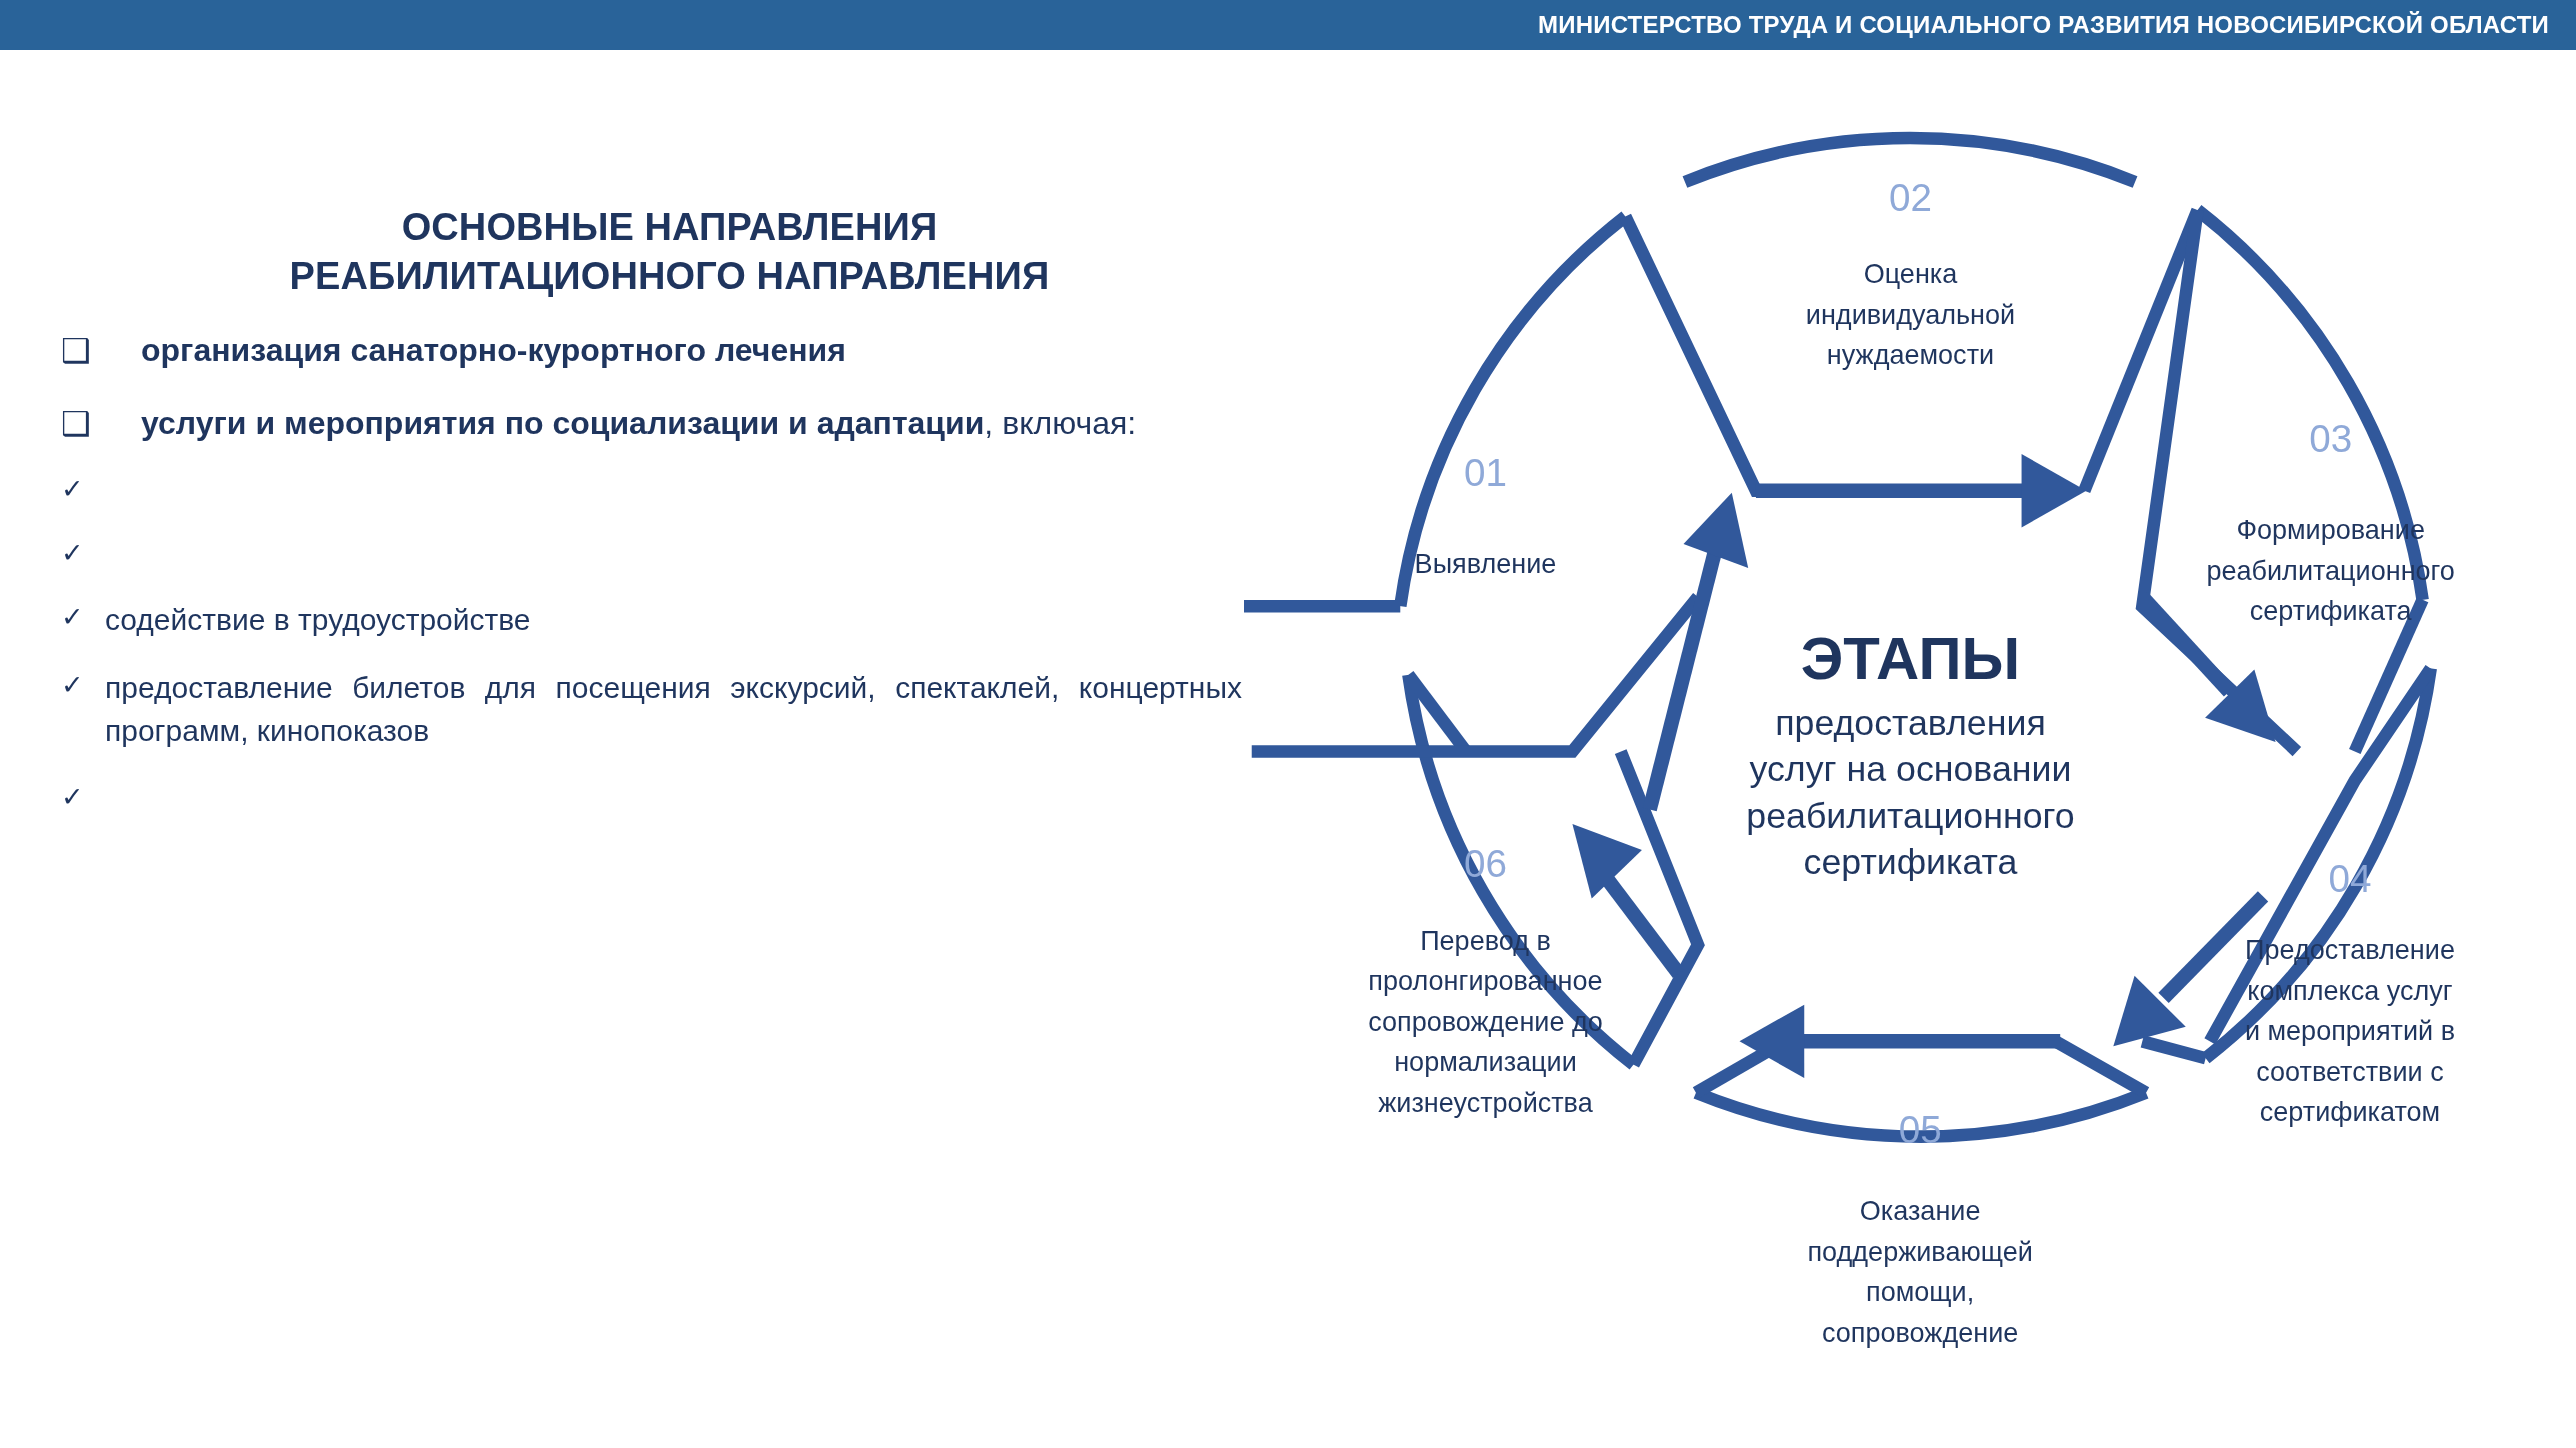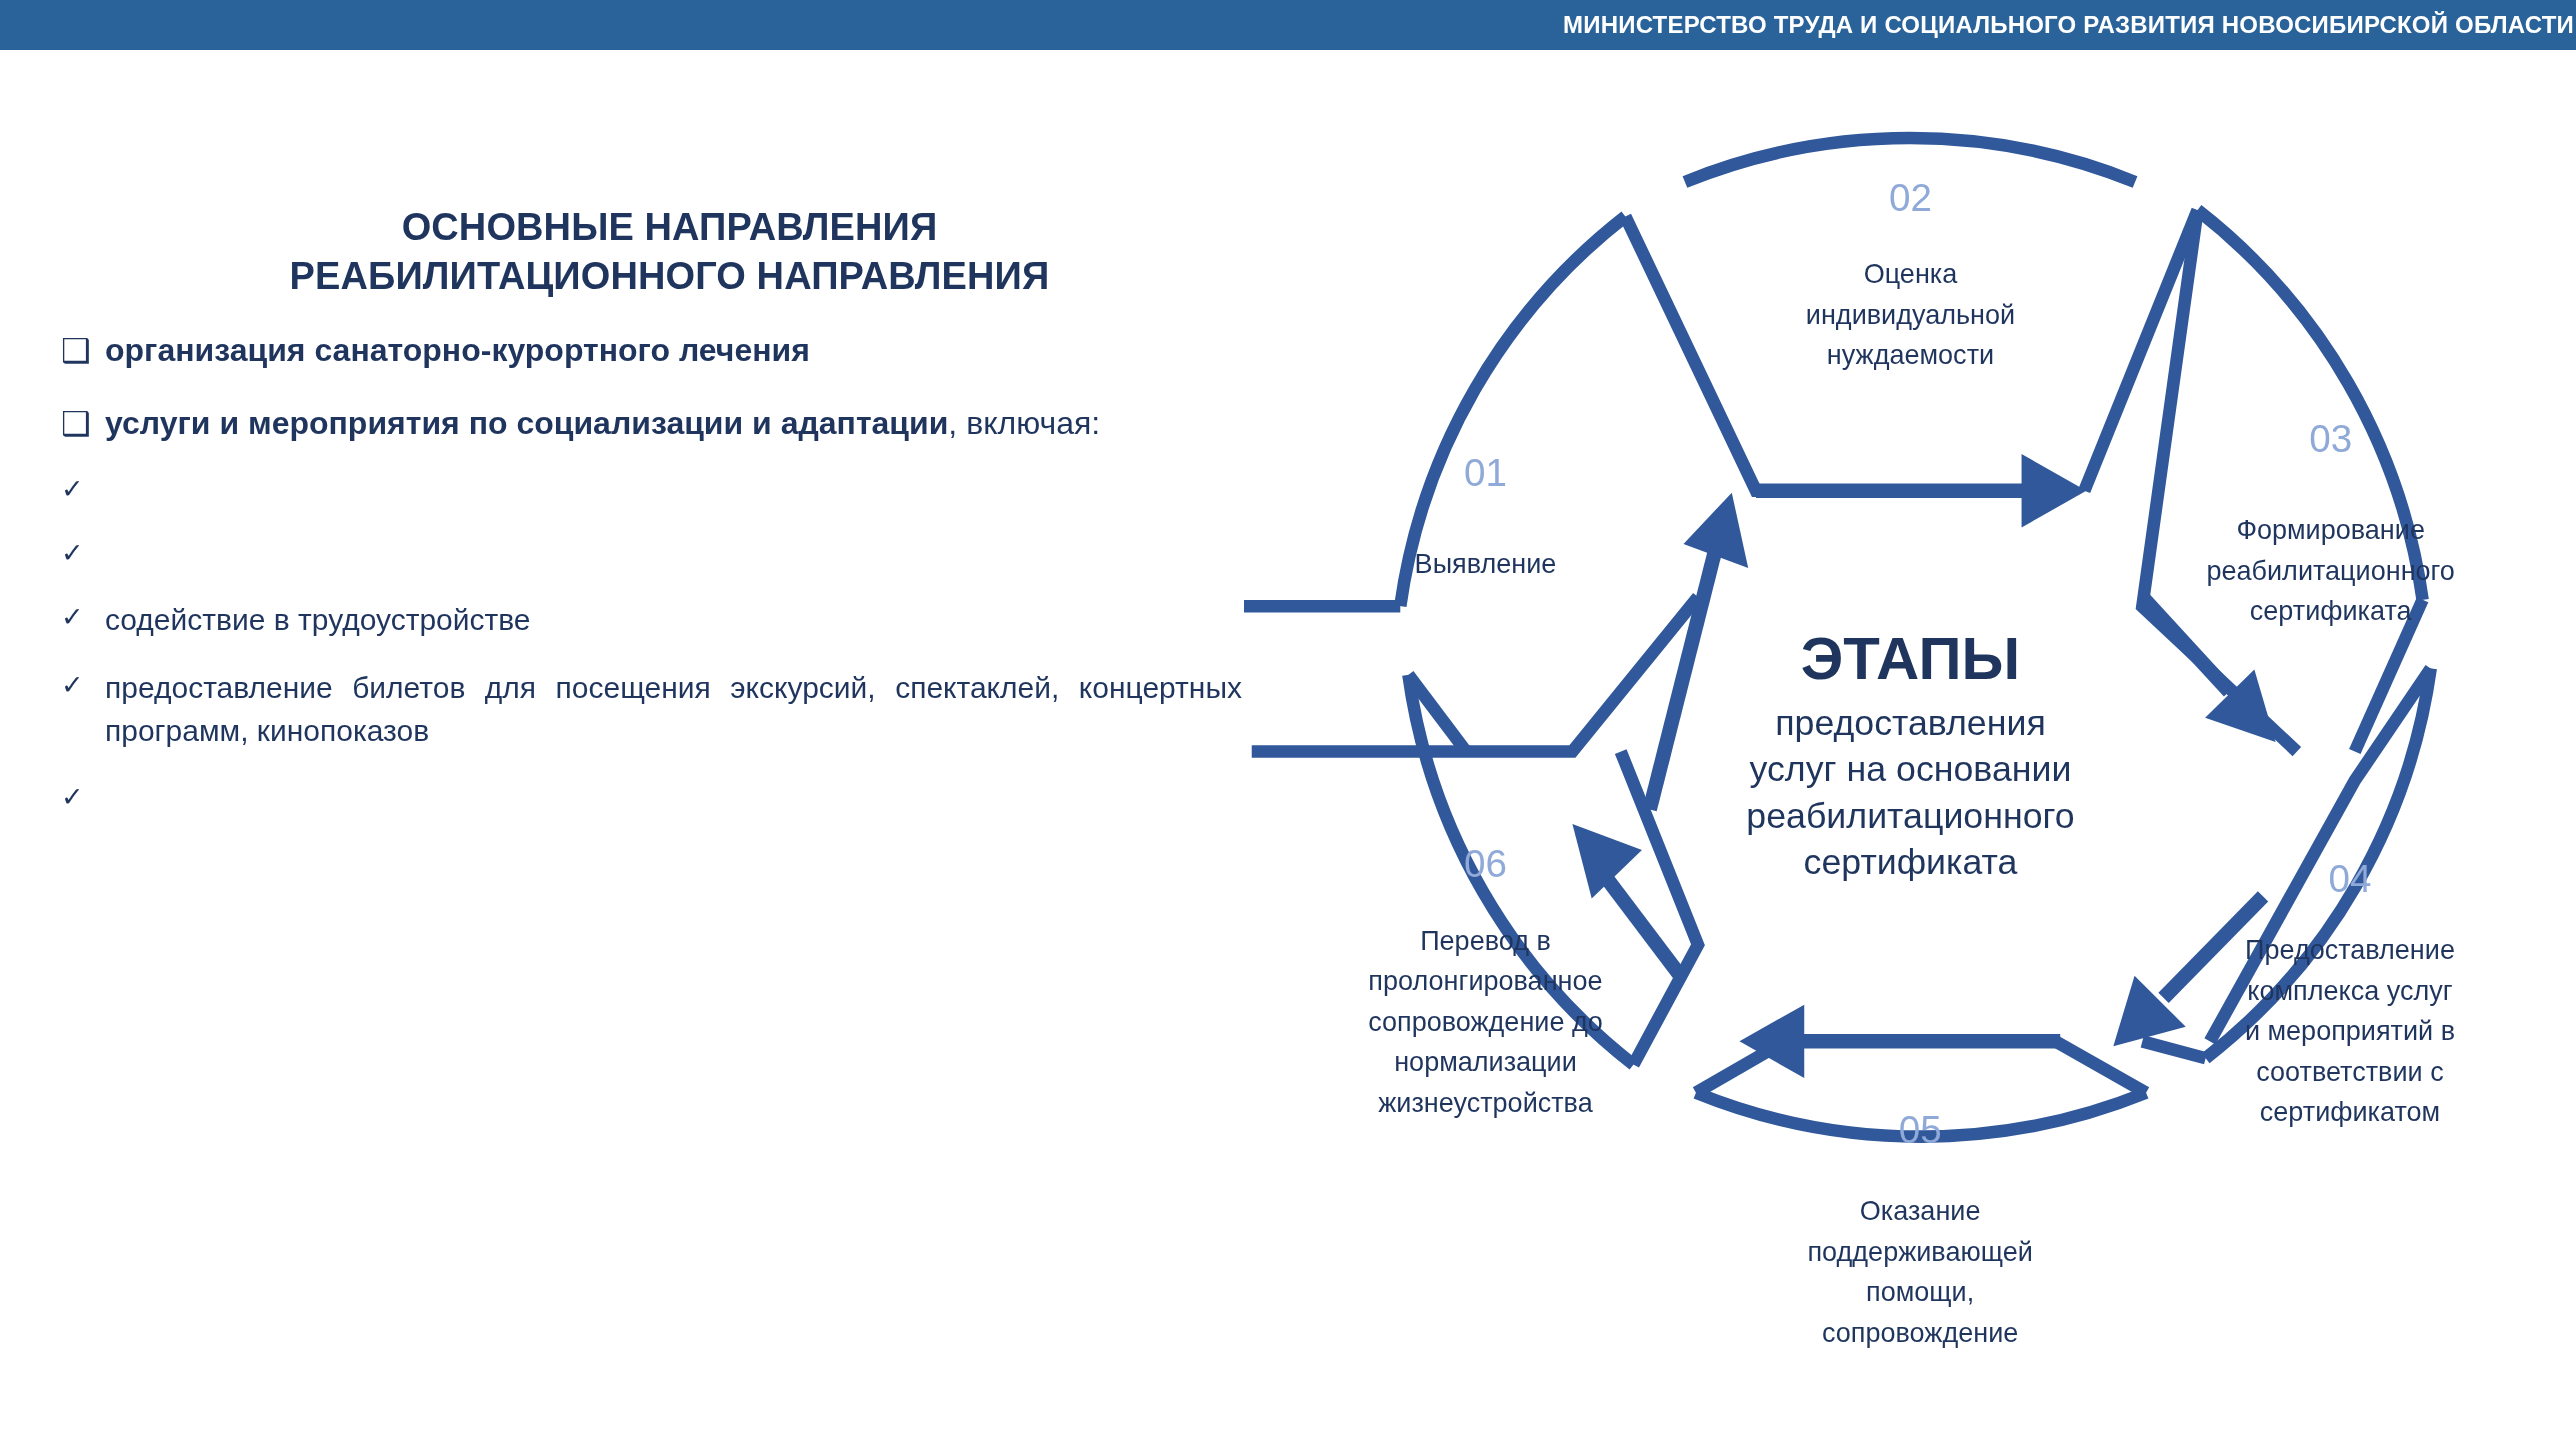--- a/index.html
+++ b/index.html
@@ -10,21 +10,21 @@
     font-family:"Liberation Sans","DejaVu Sans",sans-serif;
     overflow:hidden;
     position:relative;
   }
 
   
   #header-band{
     position:absolute;left:0;top:0;width:2576px;height:50px;
     background:#296399;
     display:flex;align-items:center;justify-content:flex-end;
-    box-sizing:border-box;padding-right:2px;
+    box-sizing:border-box;padding-right:27px;
   }
   #header-title{
     color:#ffffff;
     font-size:24px;
     font-weight:bold;
     letter-spacing:0.2px;
     white-space:nowrap;
     font-family:"Liberation Sans","DejaVu Sans",sans-serif;
   }
 
@@ -61,20 +61,21 @@
     font-weight:normal;
   }
   li.sq-item .body{
     flex:1 1 auto;
     color:#1f355e;
     font-size:32px;
     line-height:1.32;
     font-weight:bold;
     text-align:justify;
     text-align-last:left;
+    margin-left:36px;
   }
   li.sq-item .body .reg{font-weight:normal;}
 
   li.chk-item{
     display:flex;
     align-items:flex-start;
     margin:25px 0 0 0;
     padding:0 43px 0 46px;
   }
   li.chk-item .marker{

